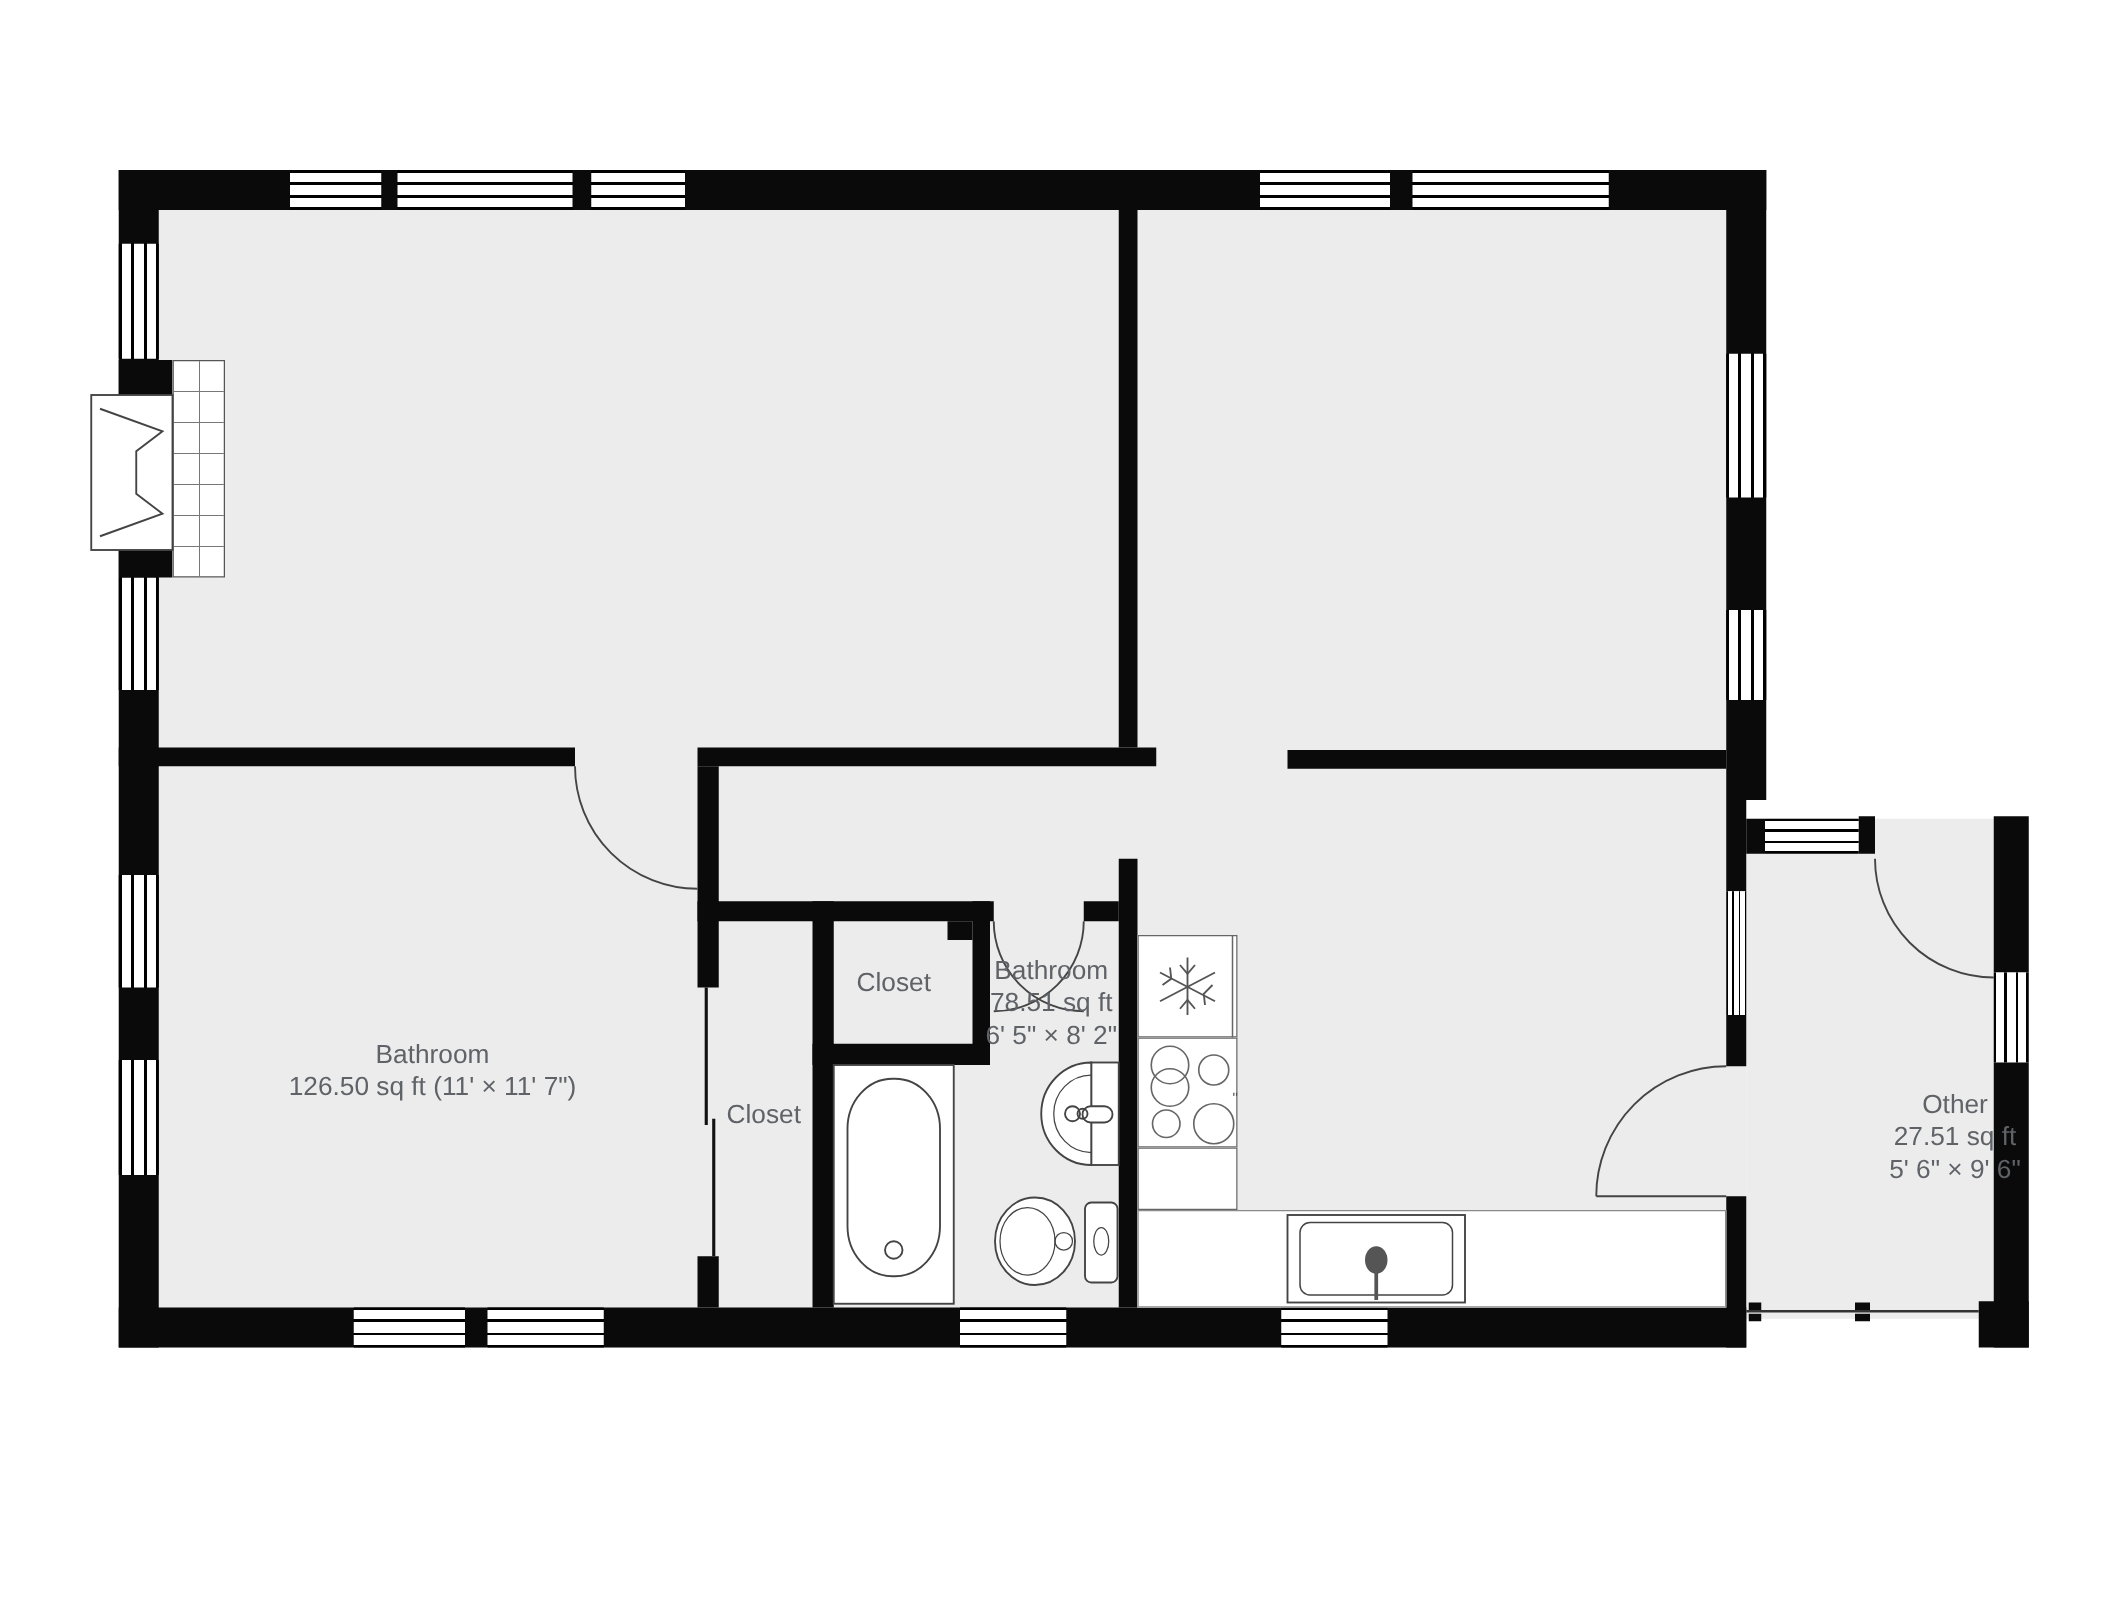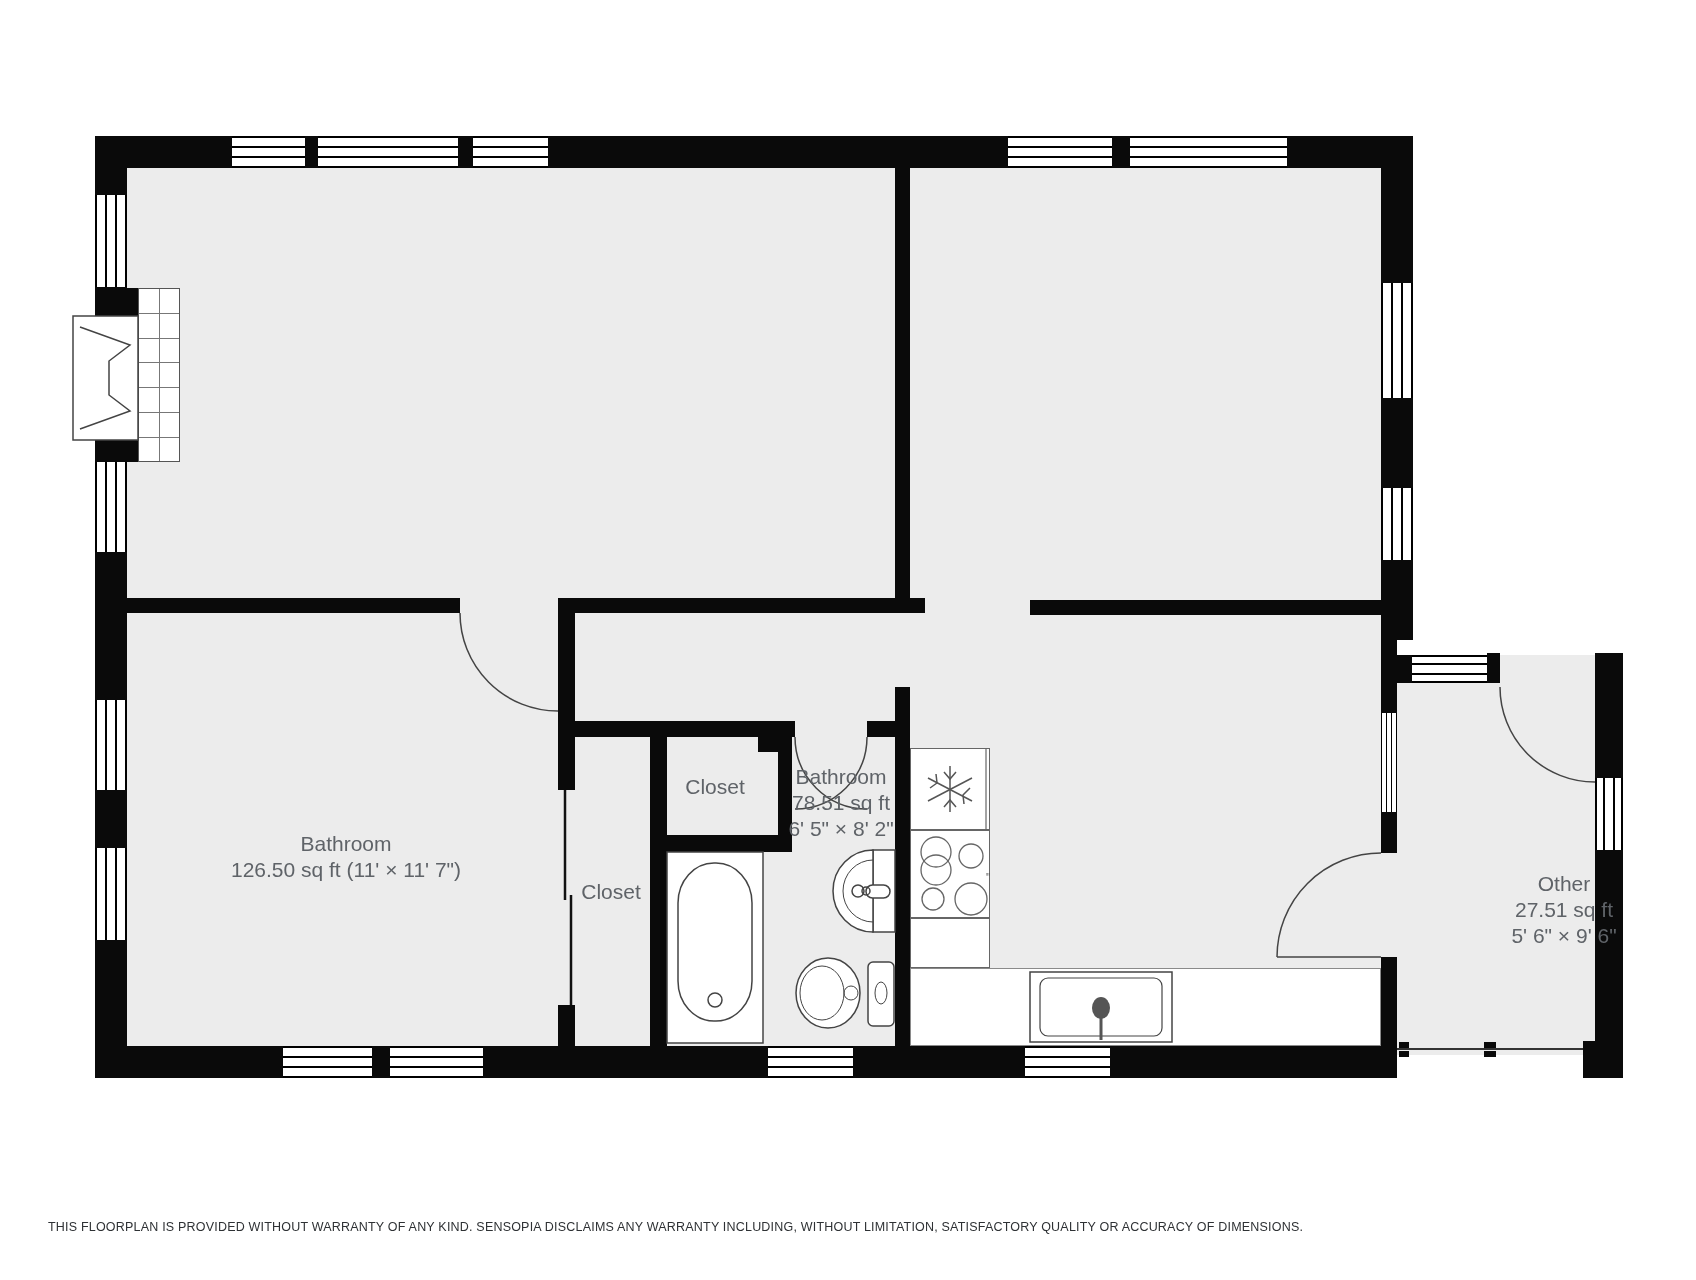--- a/index.html
+++ b/index.html
@@ -188,14 +188,13 @@
     <div>27.51 sq ft</div>
     <div>5' 6" × 9' 6"</div>
   </div>
   <div class="room-label" style="left:715px;top:787px">
     <div>Closet</div>
   </div>
   <div class="room-label" style="left:611px;top:892px">
     <div>Closet</div>
   </div>
 
-  <div class="disclaimer">THIS FLOORPLAN IS PROVIDED WITHOUT WARRANTY OF ANY KIND. SENSOPIA DISCLAIMS ANY WARRANTY INCLUDING, WITHOUT LIMITATION, SATISFACTORY QUALITY OR ACCURACY OF DIMENSIONS.</div>
 </div>
 
 </body></html>

